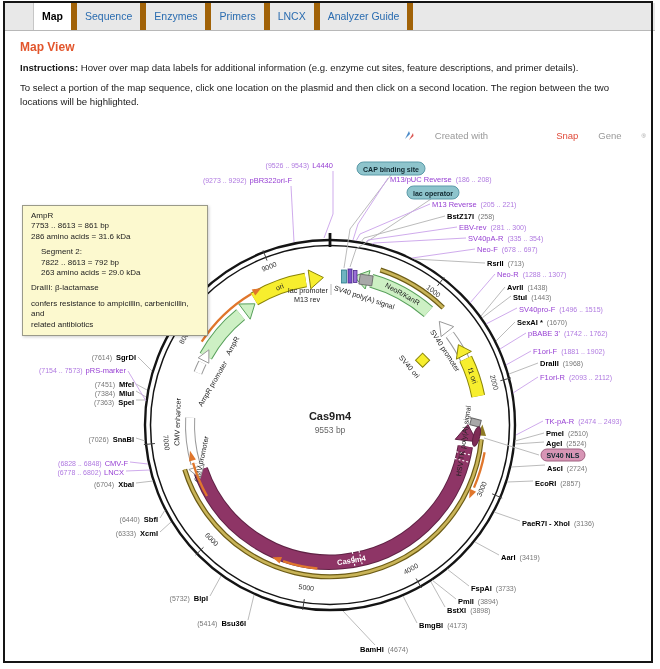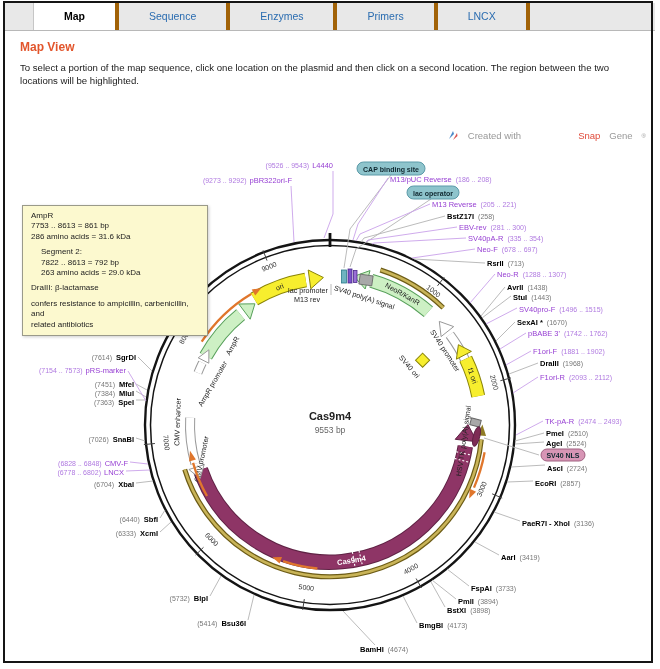--- a/index.html
+++ b/index.html
@@ -1,26 +1,26 @@
 <!DOCTYPE html>
 <html><head>
 <meta charset="utf-8">
 <style>
   html,body{margin:0;padding:0;}
   body{width:660px;height:669px;position:relative;background:#fff;font-family:"Liberation Sans",sans-serif;overflow:hidden;}
   .frame{position:absolute;left:3px;top:1px;width:650px;height:662px;border:2px solid #151515;box-sizing:border-box;pointer-events:none;z-index:10;}
   .tabbar{position:absolute;left:5px;top:3px;width:650px;height:27px;background:#e8e8e8;border-bottom:1px solid #b8b8b8;display:flex;align-items:stretch;z-index:2;}
   .tabspacer{width:28px;}
-  .tab{padding:0 30px;line-height:26px;font-size:10.5px;color:#2a6cb0;border-right:4px solid #a16207;white-space:nowrap;cursor:pointer;}
+  .tab{padding:0 8px;line-height:26px;font-size:10.5px;color:#2a6cb0;border-right:6px solid #a16207;white-space:nowrap;cursor:pointer;}
   .tab.first{border-left:1px solid #c6c6c6;}
   .tab.active{background:#fff;color:#000;font-weight:bold;}
   .map-view{position:absolute;left:20px;top:40px;font-size:12px;font-weight:bold;color:#e2552c;}
   .instructions{position:absolute;left:20px;top:61px;width:628px;font-size:9.6px;color:#1a1a1a;line-height:1.4;}
   .instructions p{margin:0 0 7px 0;}
-  .credit{position:absolute;top:130px;right:14px;font-size:9.5px;color:#999;display:flex;align-items:center;gap:9px;}
+  .credit{position:absolute;top:130px;right:14px;font-size:9.5px;color:#999;display:flex;align-items:center;gap:20px;}
   .credit .snap{color:#e04a3a;margin-left:48px;}
   .credit sup{font-size:6px;}
   .tooltip{position:absolute;left:22px;top:205px;width:168px;background:#fcf9cf;border:1px solid #9a9a8a;padding:5px 8px;font-size:8px;line-height:1.3;color:#222;z-index:5;box-shadow:1px 1px 3px rgba(0,0,0,0.2);}
   .tooltip .gap{height:5px;}
   .tooltip .indent{padding-left:10px;}
   .mapsvg{position:absolute;left:0;top:154px;z-index:1;}
   text{font-family:"Liberation Sans",sans-serif;}
   .ename{font-weight:bold;fill:#000;font-size:7.5px;}
   .epos{fill:#777;font-size:7px;}
   .pname{fill:#9740d3;font-size:7.5px;}
@@ -37,25 +37,27 @@
 
 <div class="frame"></div>
 
 <div class="tabbar">
   <div class="tabspacer"></div>
   <div class="tab first active">Map</div>
   <div class="tab">Sequence</div>
   <div class="tab">Enzymes</div>
   <div class="tab">Primers</div>
   <div class="tab">LNCX</div>
+  <div class="tab">Analyzer Guide</div>
 </div>
 
 <div class="map-view">Map View</div>
 
 <div class="instructions">
+  <p><b>Instructions:</b><span> Hover over map data labels for additional information (e.g. enzyme cut sites, feature descriptions, and primer details).</span></p>
   <p style="margin-bottom:0">To select a portion of the map sequence, click one location on the plasmid and then click on a second location. The region between the two locations will be highlighted.</p>
 </div>
 
 <div class="credit">
   <svg width="11" height="11" viewBox="0 0 11 11">
     <path d="M1 9 L5 1 L6 4 Z" fill="#4a89c8"></path>
     <path d="M5 10 L9 3 L9.5 6 Z" fill="#d9534f"></path>
   </svg>
   <span>Created with </span>
     <span class="snap">Snap</span>

